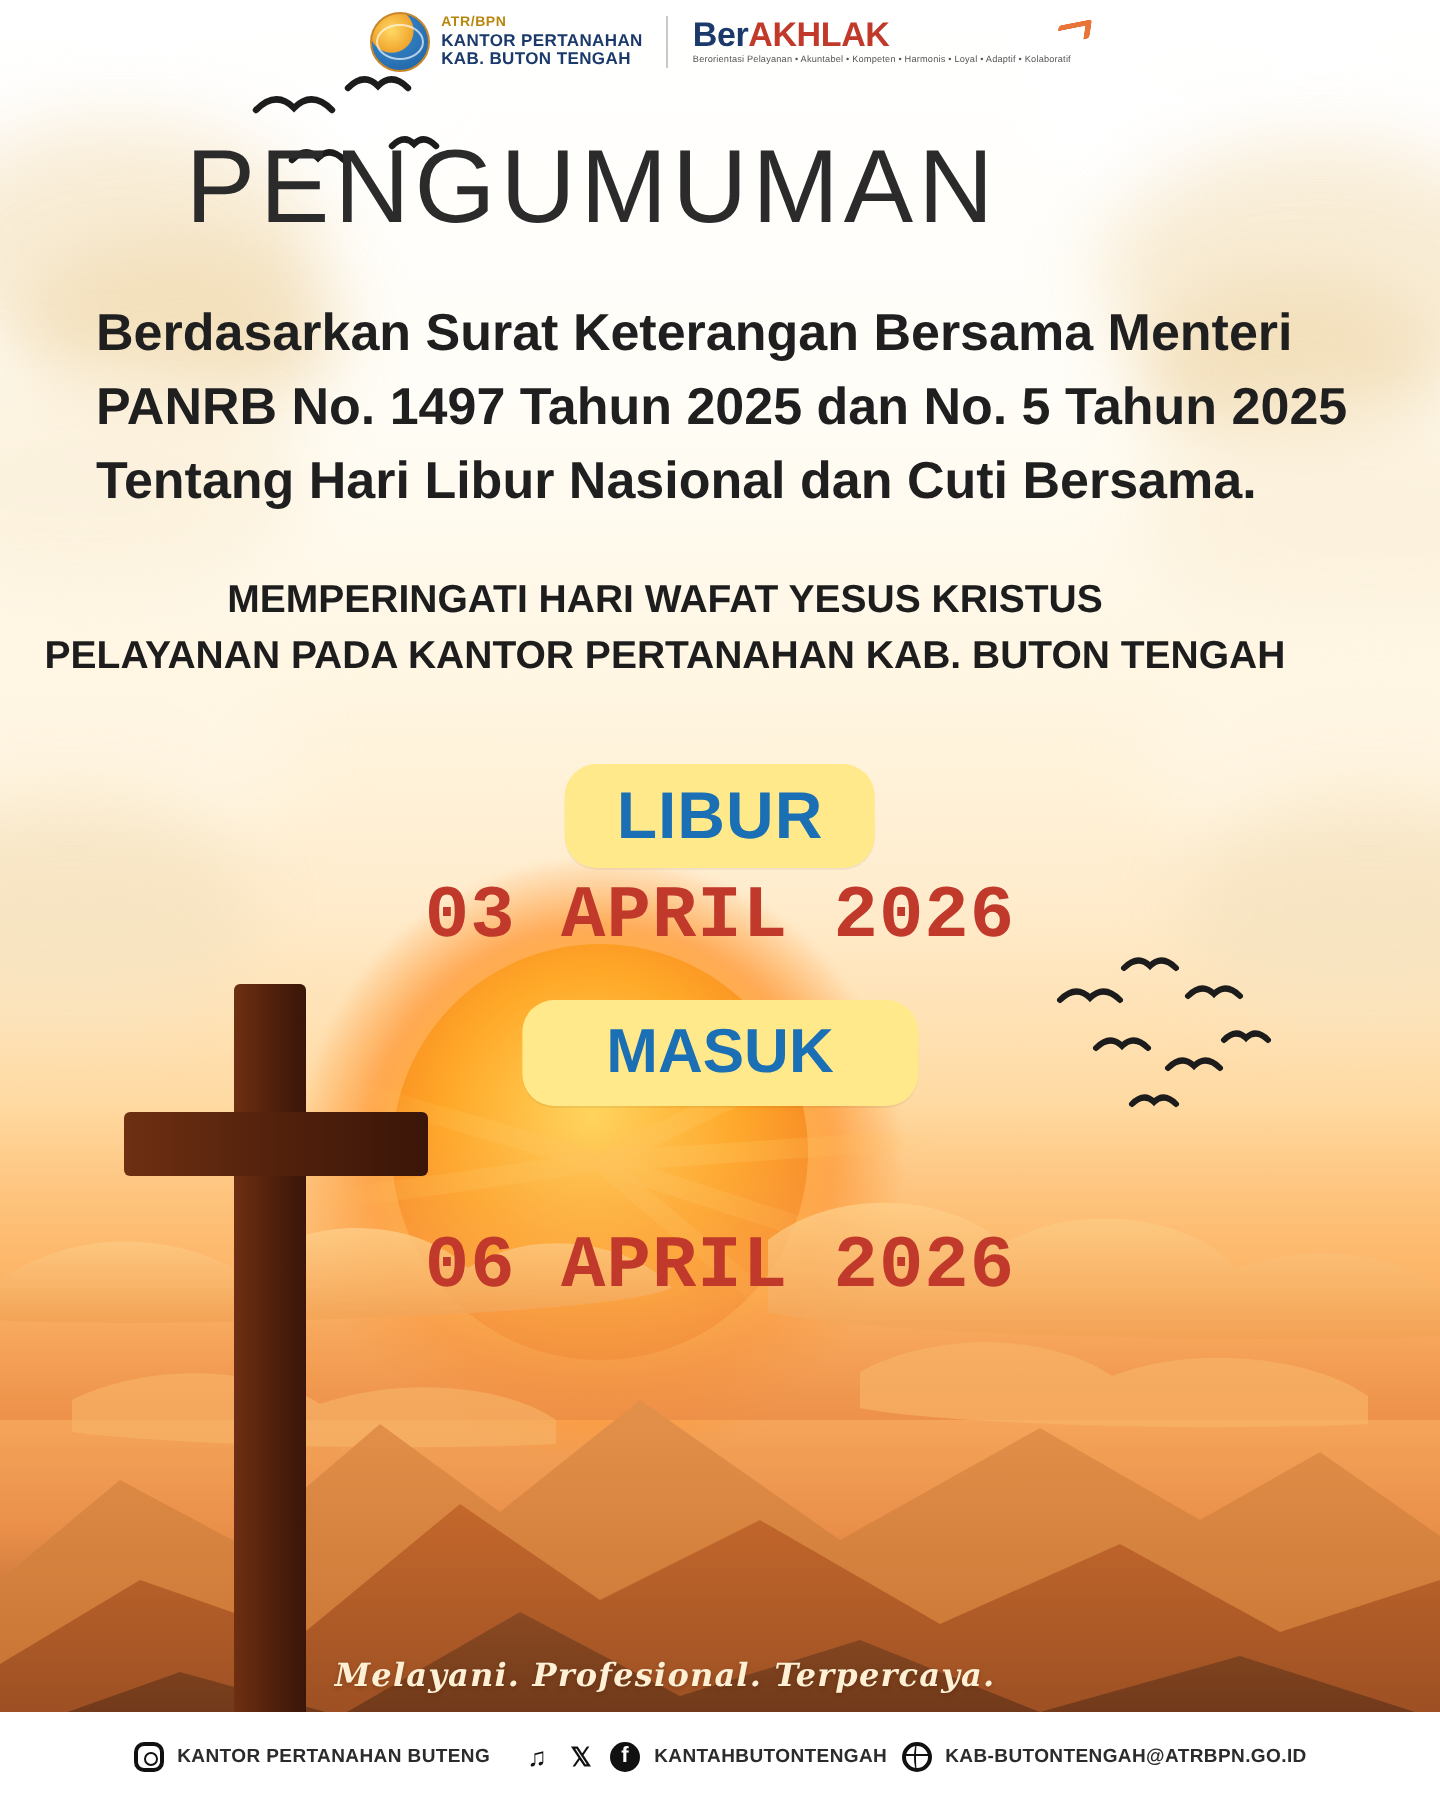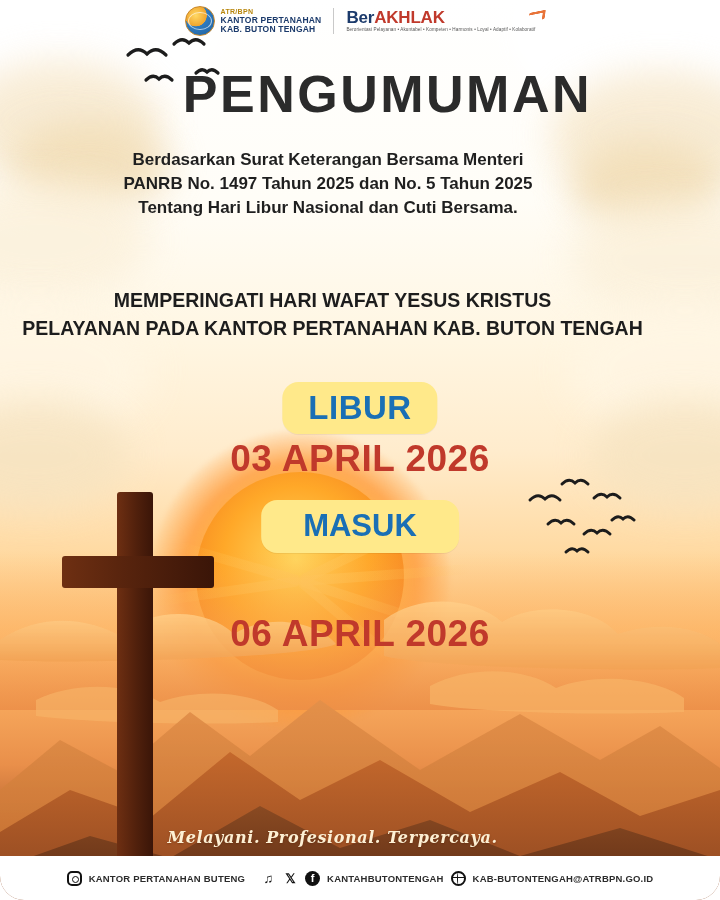--- a/index.html
+++ b/index.html
@@ -17,21 +17,20 @@
       #ffffff 0%,
       #fffdf7 22%,
       #fff6e2 38%,
       #ffeccd 50%,
       #ffd9a0 62%,
       #ffc47a 70%,
       #f7a85c 78%,
       #e98f4a 85%,
       #b5632f 92%,
       #8a4522 100%);
-    border-radius: 24px;
   }
 
   
   .cloud {
     position: absolute;
     border-radius: 50%;
     background: #ffffff;
     filter: blur(10px);
     opacity: .95;
   }
@@ -122,30 +121,30 @@
   .ber-swoosh {
     position: absolute; right: -10px; top: 2px; width: 16px; height: 10px;
     border-top: 3px solid #e8743a; border-right: 3px solid #e8743a;
     transform: skewX(-20deg) rotate(-12deg); border-radius: 2px;
   }
 
   
   .content { position: absolute; left: 0; top: 0; width: 720px; z-index: 6; }
 
   .title {
-    position: absolute; top: 64px; width: 592px; text-align: right;
-    font-size: 52px; font-weight: 700; color: #2b2b2b;
+    position: absolute; top: 64px; width: 592px; text-align: center;
+    font-size: 52px; font-weight: 400; color: #2b2b2b;
     letter-spacing: 2.5px;
     font-family: "Liberation Sans", sans-serif;
   }
 
   .para {
     position: absolute; top: 148px; width: 656px; text-align: center;
-    font-size: 17px; font-weight: 700; color: #1f1f1f; line-height: 1.42;
-    padding: 0 34px;
+    font-size: 26px; font-weight: 700; color: #1f1f1f; line-height: 1.42;
+    padding: 0 48px;
   }
   .para div { white-space: nowrap; }
 
   .subhead {
     position: absolute; top: 286px; width: 665px; text-align: center;
     font-size: 19.5px; font-weight: 700; color: #1d1d1d; line-height: 1.45;
     padding: 0 20px;
   }
   .subhead div { white-space: nowrap; }
 
@@ -159,20 +158,21 @@
     padding: 7px 26px;
     box-shadow: 0 1px 0 rgba(0,0,0,.05);
   }
   .pill-libur { top: 382px; font-size: 33px; letter-spacing: .5px; }
   .pill-masuk { top: 500px; font-size: 31px; line-height: 1.12; padding: 9px 42px; }
 
   .date {
     position: absolute; left: 50%; transform: translateX(-50%);
     font-size: 37px; font-weight: 700; color: #c0392b; letter-spacing: .5px;
     white-space: nowrap;
+    font-family: Liberation Mono, monospace;
   }
   .date-1 { top: 438px; }
   .date-2 { top: 613px; }
 
   .tagline {
     position: absolute; top: 828px; width: 665px; text-align: center;
     font-family: "DejaVu Serif", serif;
     font-style: italic; font-weight: 700;
     font-size: 16px; color: #fdf0d4;
     letter-spacing: .6px;

